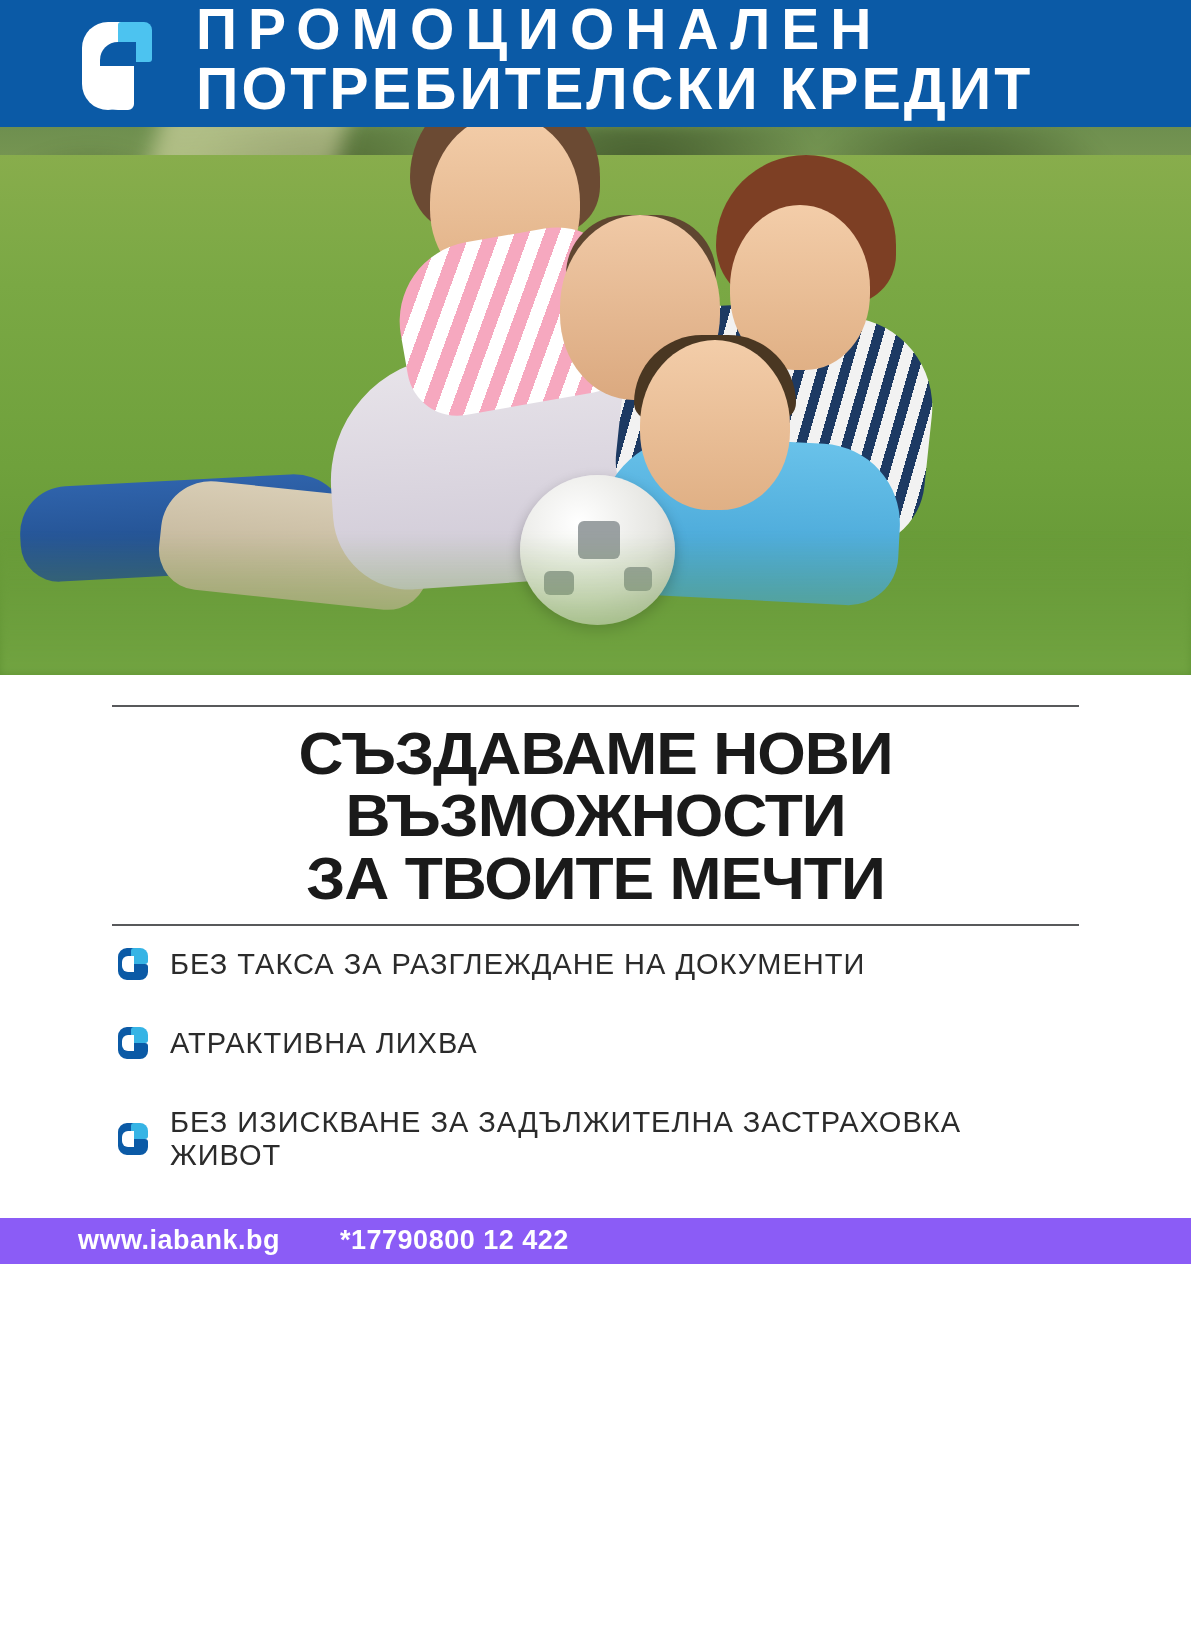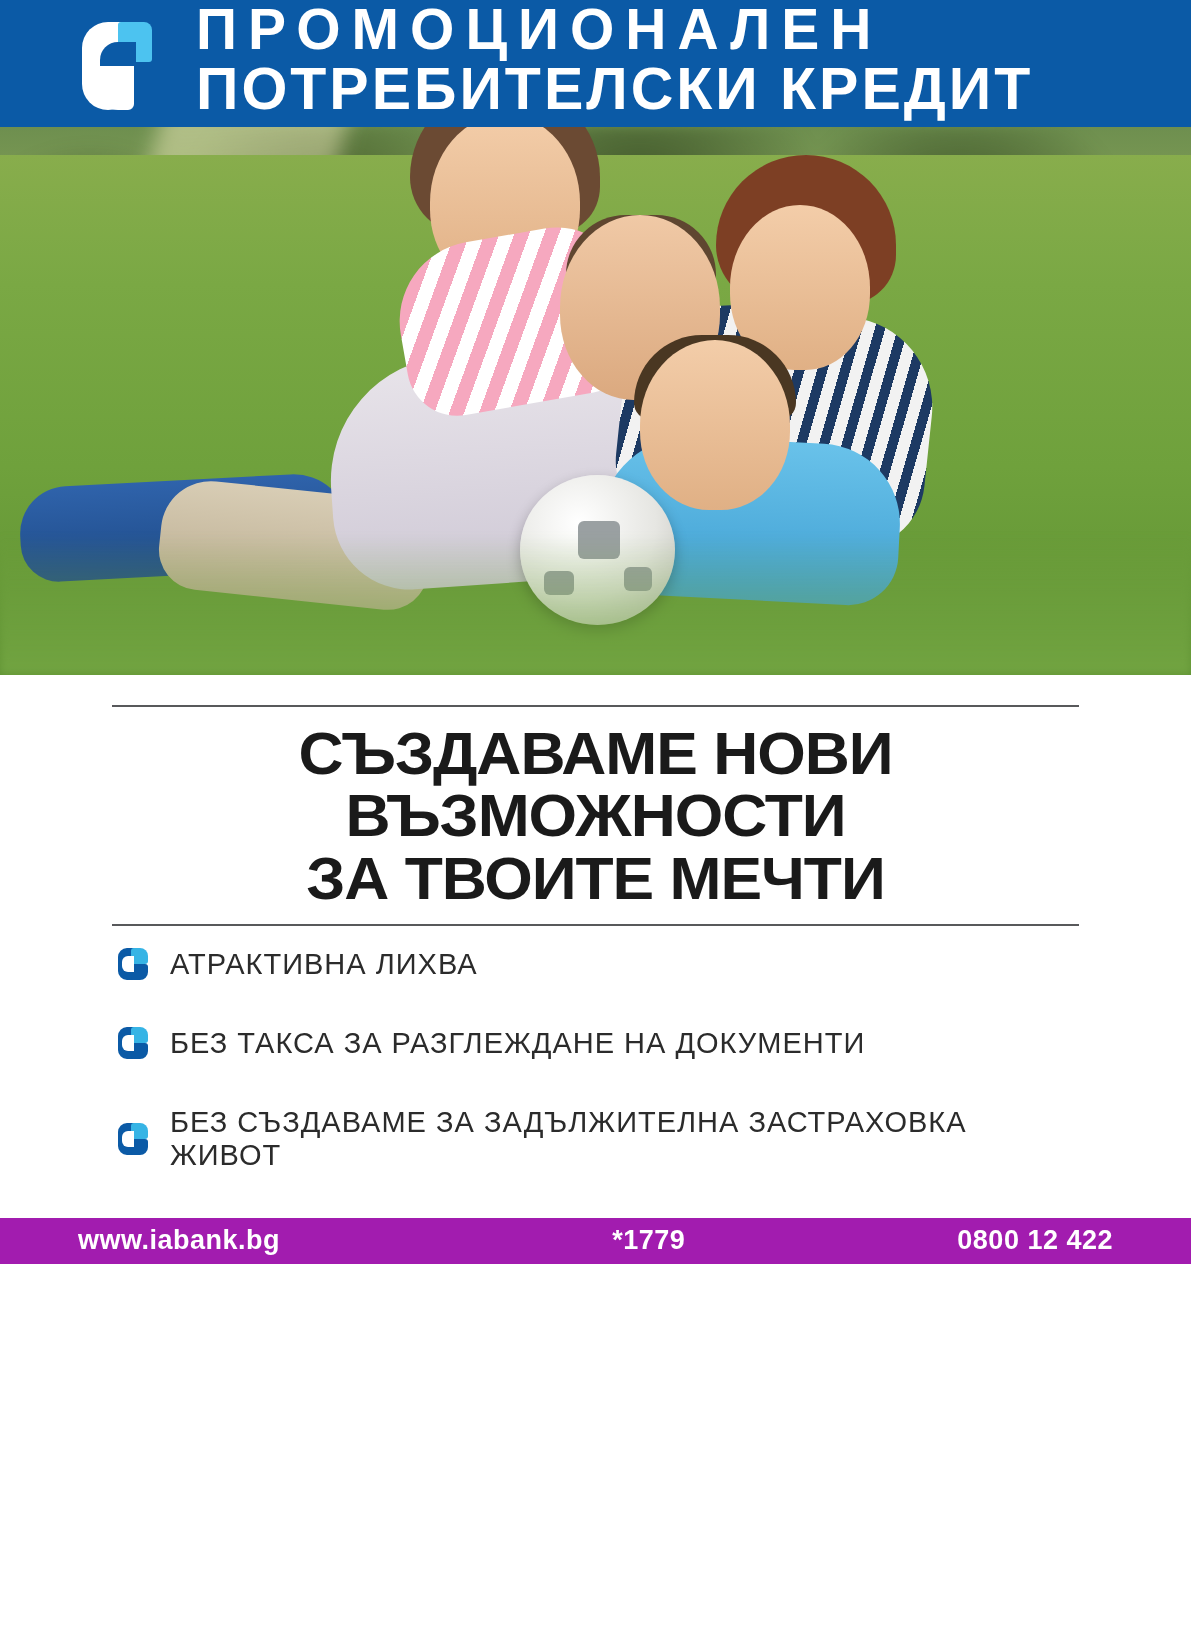--- a/index.html
+++ b/index.html
@@ -352,31 +352,29 @@
   }
   .bullet-text {
     color: #2b2b2b;
     font-size: 29px;
     letter-spacing: 1px;
   }
 
   
   .footer {
     height: 66px;
-    background: #a21caf;
+    background: #8b5cf6;
     color: #ffffff;
     display: flex;
     align-items: center;
-    justify-content: space-between;
     padding: 0 78px;
     box-sizing: border-box;
     font-weight: bold;
     font-size: 27px;
     letter-spacing: 0.5px;
-    gap: 16px;
   }
   .footer .mid { flex: 0 0 auto; margin-left: 60px; }
 </style>
 </head>
 <body>
 
 <div class="poster">
 
   <div class="header">
     <div class="logo-mark">
@@ -436,41 +434,41 @@
 
     <div class="bullets">
 
       <div class="bullet">
         <span class="bullet-icon">
           <span class="b-dark"></span>
           <span class="b-light"></span>
           <span class="b-light2"></span>
           <span class="b-dot"></span>
         </span>
-        <span class="bullet-text">АТРАКТИВНА ЛИХВА</span>
+        <span class="bullet-text">БЕЗ ТАКСА ЗА РАЗГЛЕЖДАНЕ НА ДОКУМЕНТИ</span>
       </div>
 
       <div class="bullet">
         <span class="bullet-icon">
           <span class="b-dark"></span>
           <span class="b-light"></span>
           <span class="b-light2"></span>
           <span class="b-dot"></span>
         </span>
-        <span class="bullet-text">БЕЗ ТАКСА ЗА РАЗГЛЕЖДАНЕ НА ДОКУМЕНТИ</span>
+        <span class="bullet-text">АТРАКТИВНА ЛИХВА</span>
       </div>
 
       <div class="bullet">
         <span class="bullet-icon">
           <span class="b-dark"></span>
           <span class="b-light"></span>
           <span class="b-light2"></span>
           <span class="b-dot"></span>
         </span>
-        <span class="bullet-text">БЕЗ СЪЗДАВАМЕ ЗА ЗАДЪЛЖИТЕЛНА ЗАСТРАХОВКА ЖИВОТ</span>
+        <span class="bullet-text">БЕЗ ИЗИСКВАНЕ ЗА ЗАДЪЛЖИТЕЛНА ЗАСТРАХОВКА ЖИВОТ</span>
       </div>
 
     </div>
   </div>
 
   <div class="footer">
     <span>www.iabank.bg</span>
     <span class="mid">*1779</span>
     <span>0800 12 422</span>
   </div>

